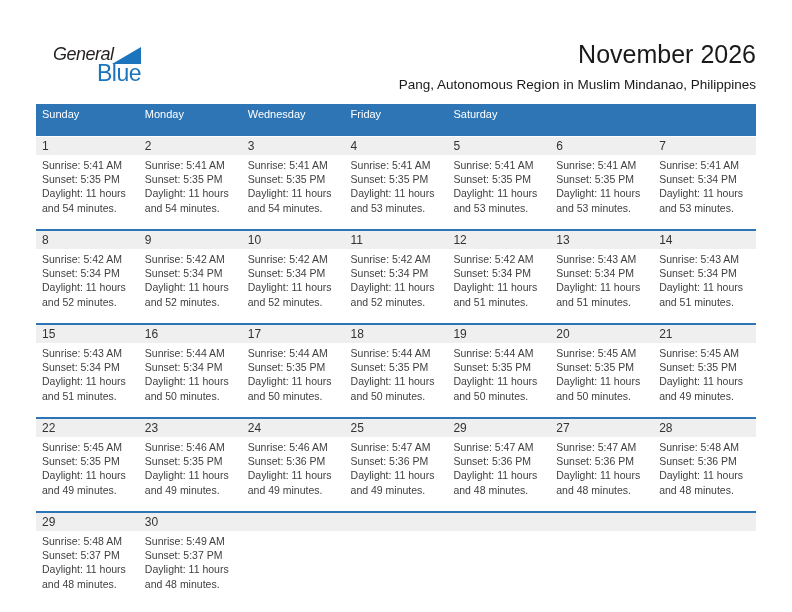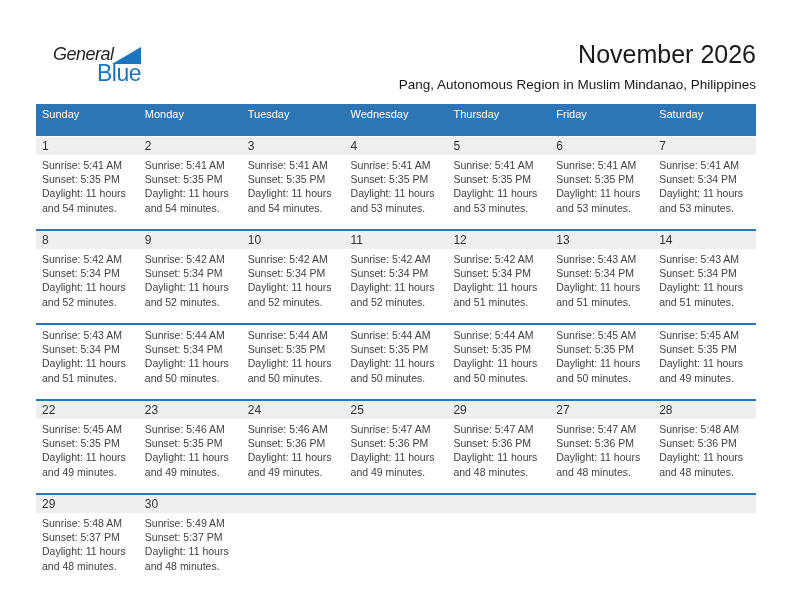--- a/index.html
+++ b/index.html
@@ -54,23 +54,21 @@
     <div class="logo-blue">Blue</div>
   </div>
 
   <div class="title">November 2026</div>
   <div class="subtitle">Pang, Autonomous Region in Muslim Mindanao, Philippines</div>
 
   <div class="calendar">
     <div class="weekday-row" id="weekday-row">
         <div class="weekday-cell">Sunday</div>
         <div class="weekday-cell">Monday</div>
-        <div class="weekday-cell">Tuesday</div>
         <div class="weekday-cell">Wednesday</div>
-        <div class="weekday-cell">Thursday</div>
         <div class="weekday-cell">Friday</div>
         <div class="weekday-cell">Saturday</div>
       </div>
     <div class="week1-spacer"></div>
     <div id="weeks">
         <div class="week">
           <div class="band">
             <div class="num">1</div>
             <div class="num">2</div>
             <div class="num">3</div>
@@ -175,20 +173,29 @@
             <div class="det">
               <div>Sunrise: 5:43 AM</div>
               <div>Sunset: 5:34 PM</div>
               <div>Daylight: 11 hours</div>
               <div>and 51 minutes.</div>
             </div>
           </div>
         </div>
         <div class="week">
           <div class="sep"></div>
+          <div class="band">
+            <div class="num">15</div>
+            <div class="num">16</div>
+            <div class="num">17</div>
+            <div class="num">18</div>
+            <div class="num">19</div>
+            <div class="num">20</div>
+            <div class="num">21</div>
+          </div>
           <div class="details">
             <div class="det">
               <div>Sunrise: 5:43 AM</div>
               <div>Sunset: 5:34 PM</div>
               <div>Daylight: 11 hours</div>
               <div>and 51 minutes.</div>
             </div>
             <div class="det">
               <div>Sunrise: 5:44 AM</div>
               <div>Sunset: 5:34 PM</div>

